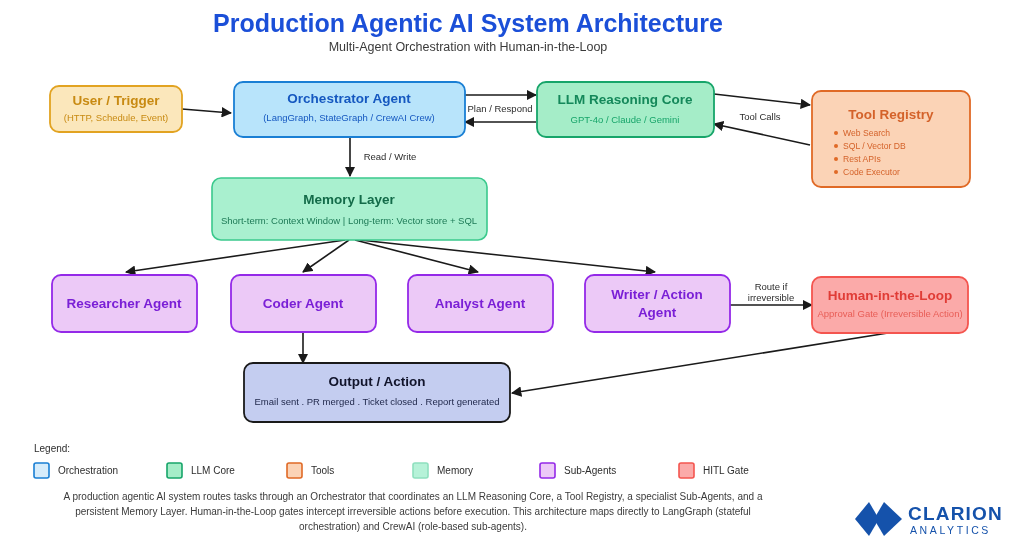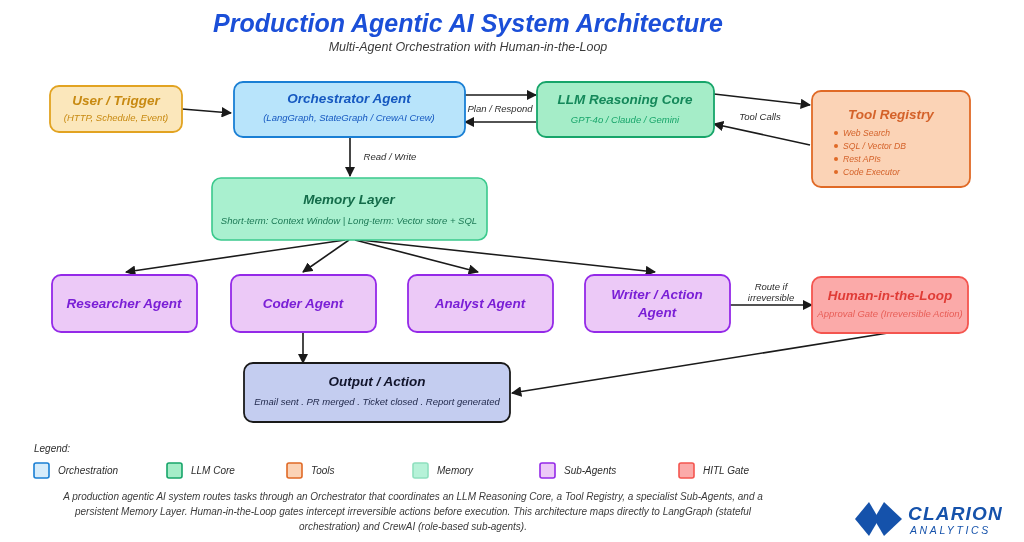--- a/index.html
+++ b/index.html
@@ -12,21 +12,20 @@
     height: 542px;
     overflow: hidden;
     font-family: "Liberation Sans", sans-serif;
     color: #222;
     position: relative;
   }
   #stage {
     position: relative;
     width: 1024px;
     height: 542px;
-    font-style: italic;
   }
   svg#diagram {
     position: absolute;
     left: 0;
     top: 0;
     width: 1024px;
     height: 542px;
   }
   .title {
     font-size: 25px;

